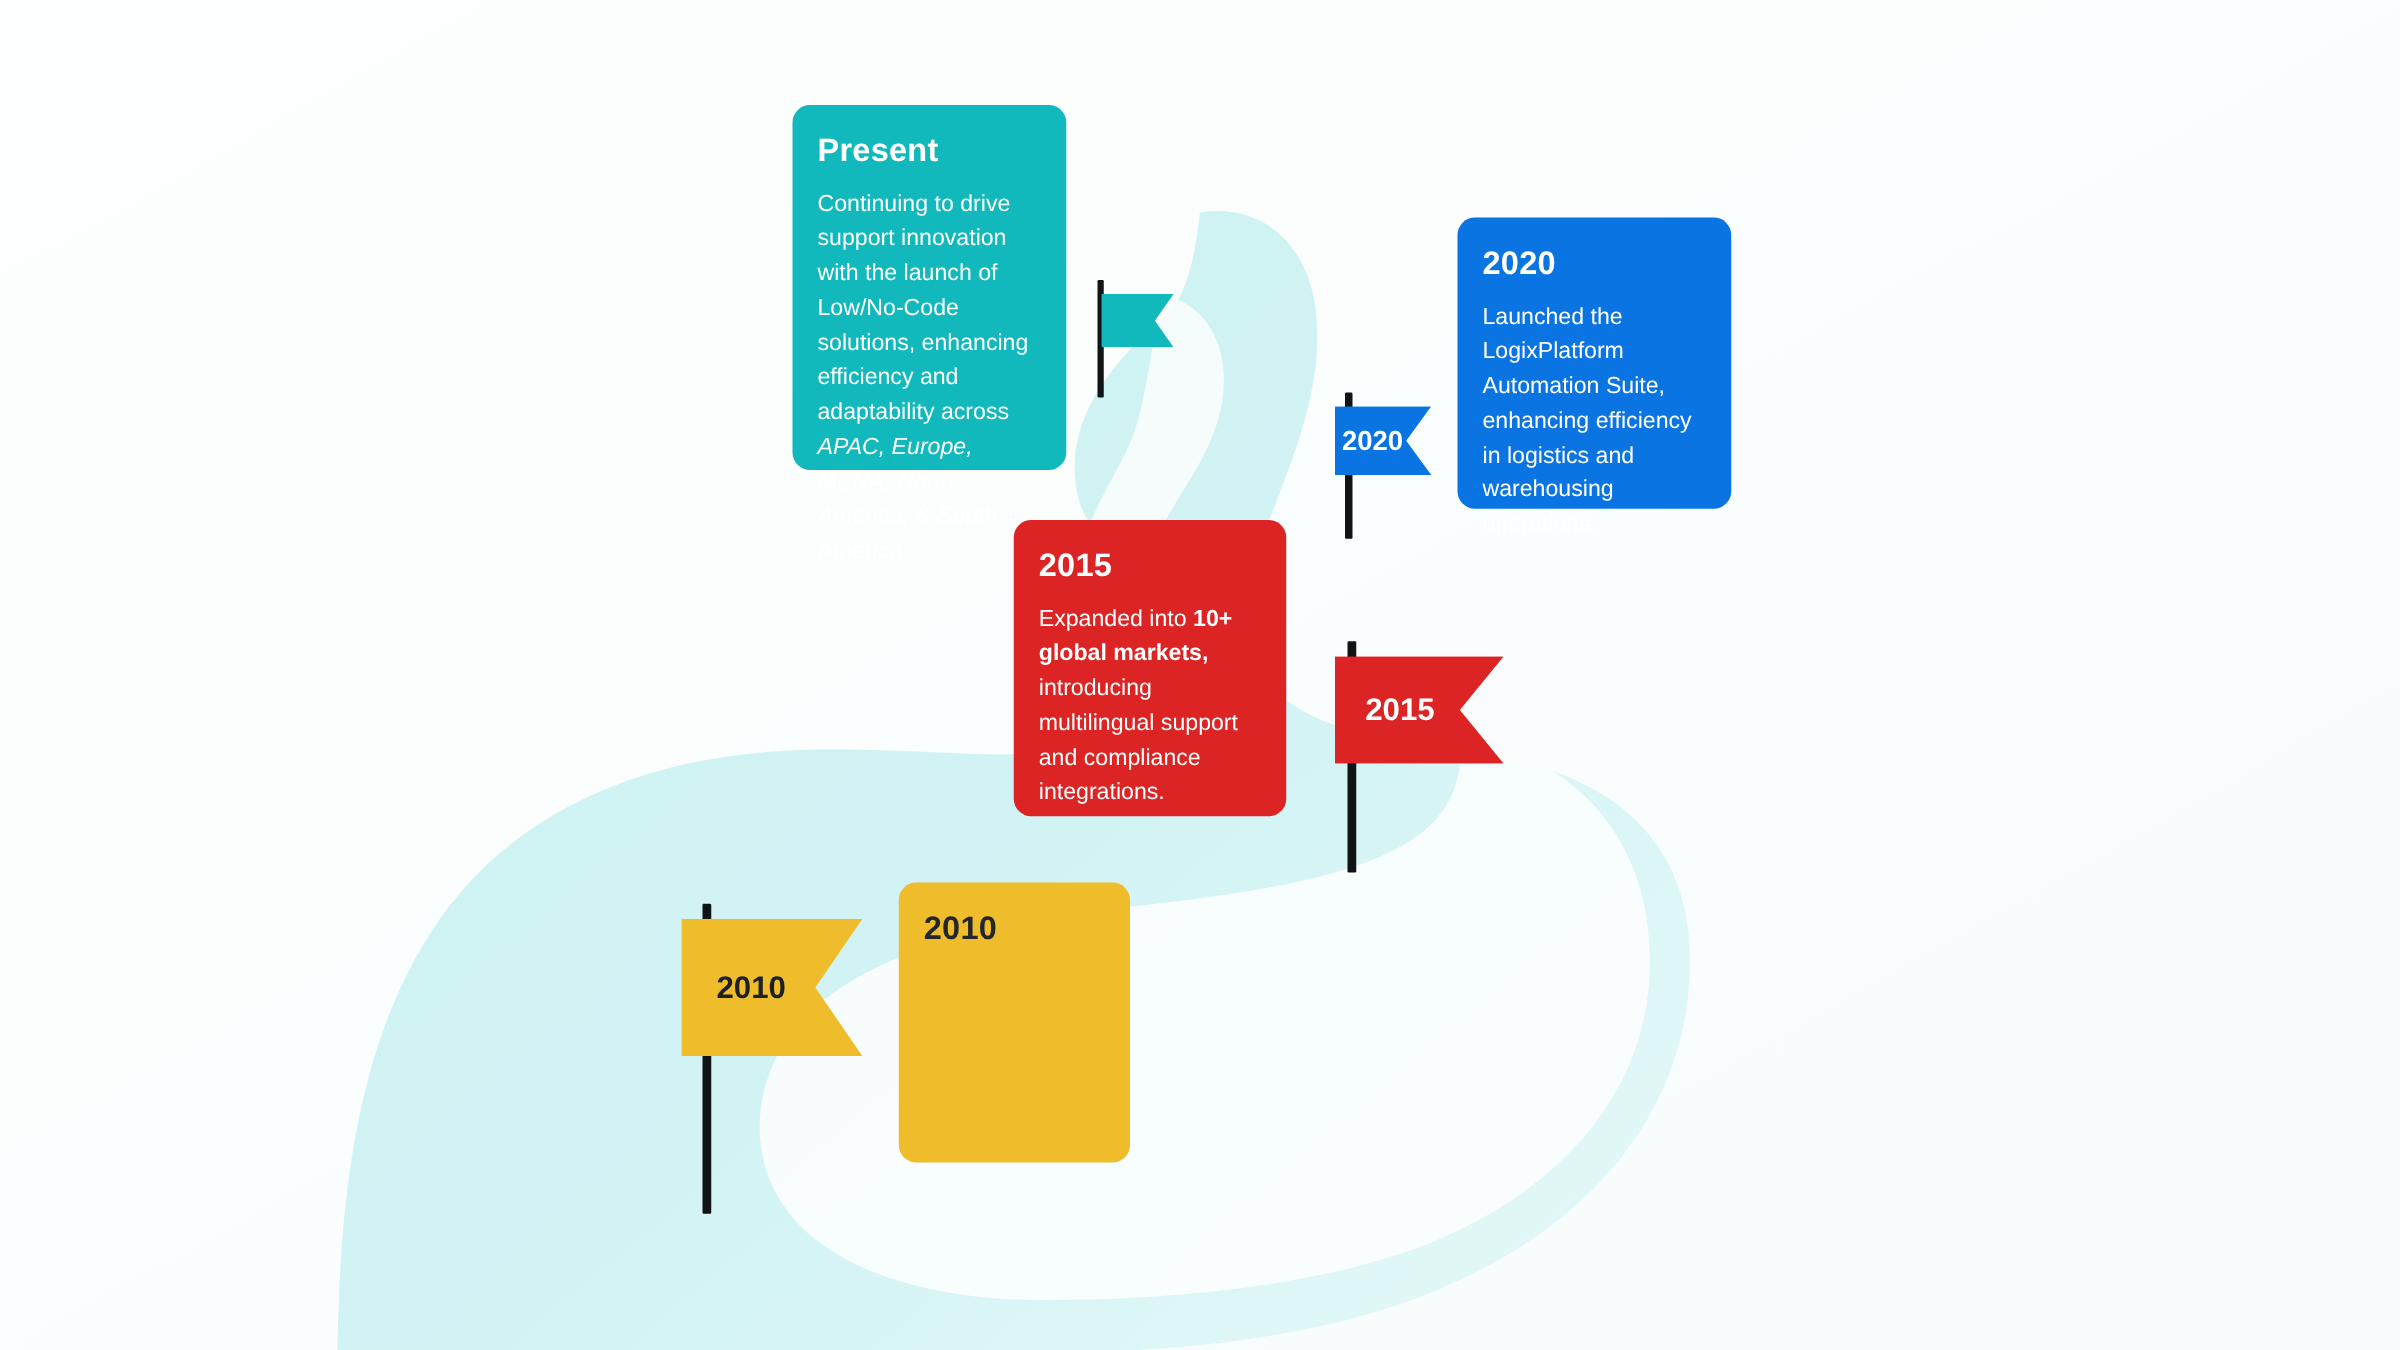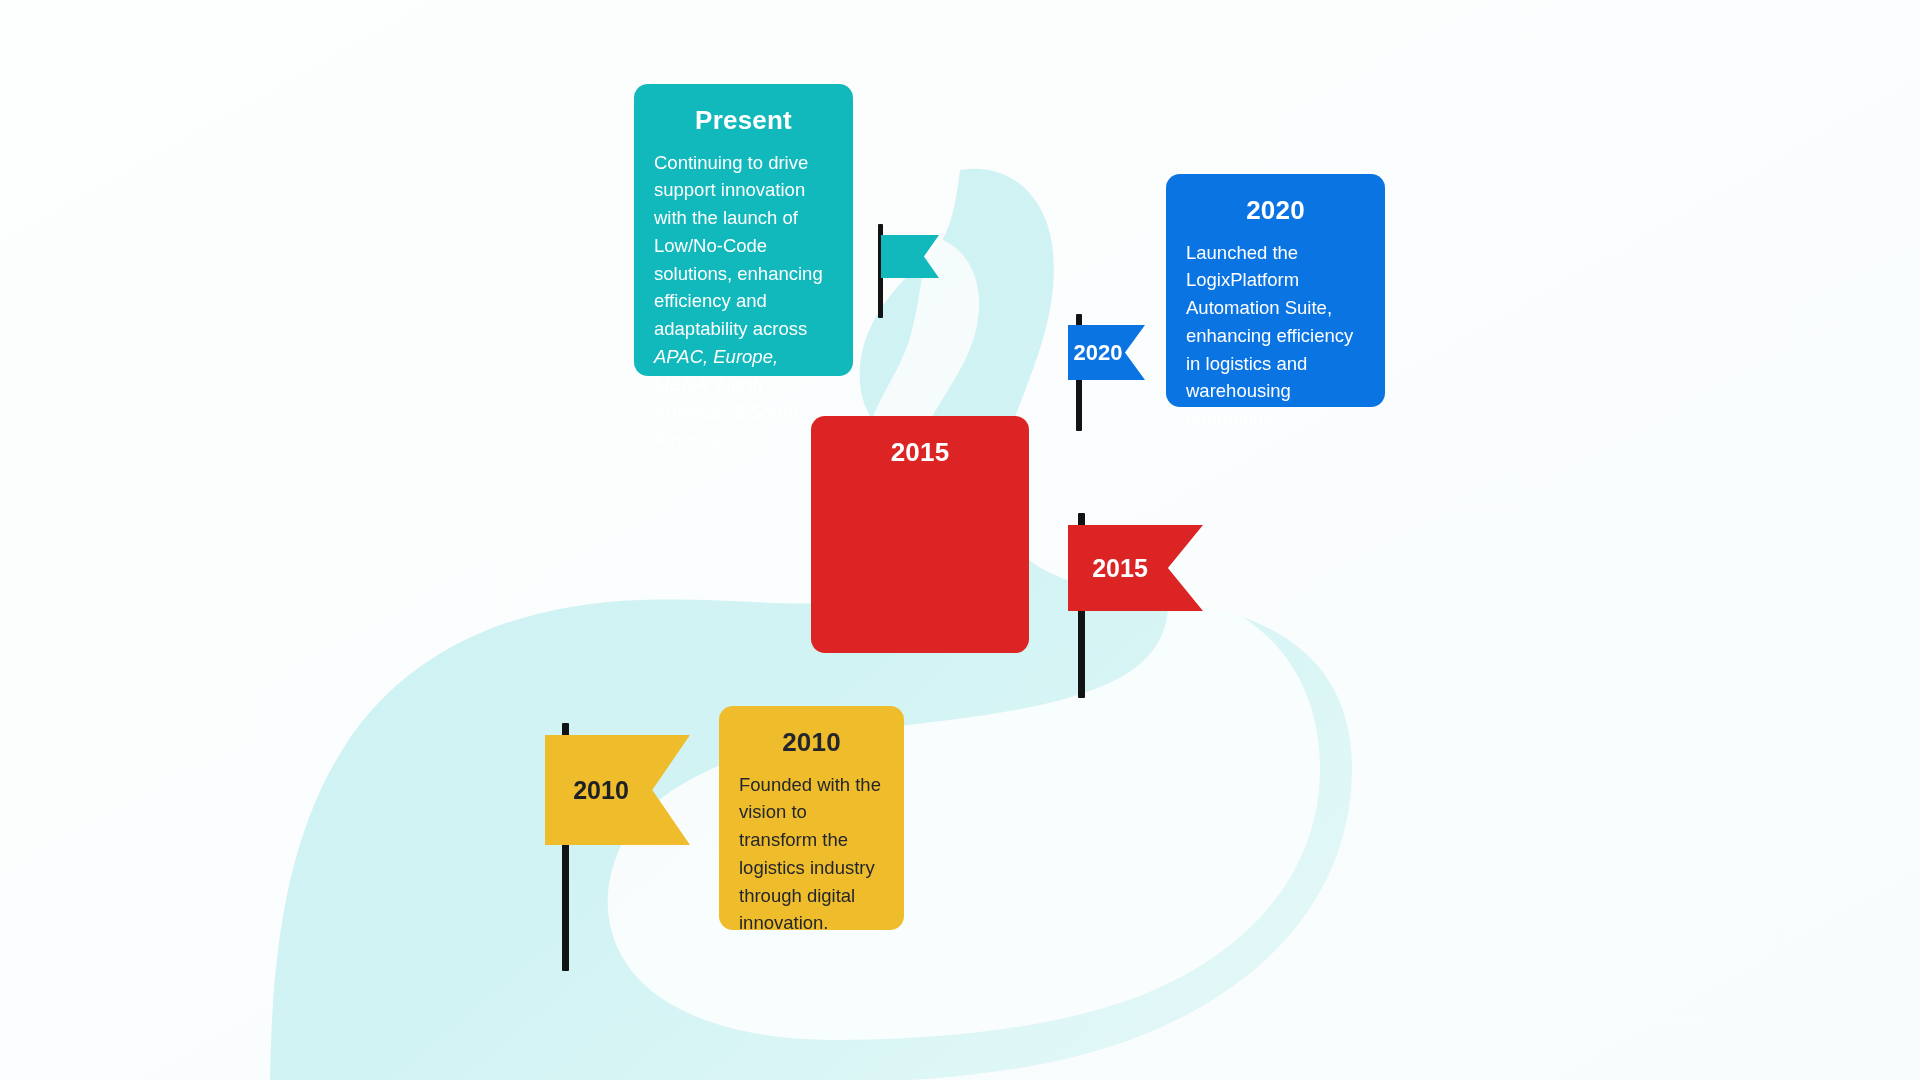--- a/index.html
+++ b/index.html
@@ -28,21 +28,21 @@
 
   
   .card {
     position: absolute;
     box-sizing: border-box;
     border-radius: 14px;
     padding: 16px 20px 18px 20px;
     z-index: 30;
   }
   .card-year {
-    text-align: center;
+    text-align: left;
     font-weight: bold;
     font-size: 26px;
     line-height: 1.25;
     margin: 4px 0 12px 0;
     letter-spacing: .2px;
   }
   .card-body {
     font-size: 18.5px;
     line-height: 1.50;
     text-align: left;
@@ -174,25 +174,25 @@
     <div class="card-body"><span>Continuing to drive support innovation with the launch of Low/No-Code solutions, enhancing efficiency and adaptability across </span><i>APAC, Europe, MENA, North America, &amp; South America</i></div>
   </div>
 
   <div class="card blue" id="card-2020">
     <div class="card-year">2020</div>
     <div class="card-body"><span>Launched the LogixPlatform Automation Suite, enhancing efficiency in logistics and warehousing operations.</span></div>
   </div>
 
   <div class="card red" id="card-2015">
     <div class="card-year">2015</div>
+    <div class="card-body"><span>Expanded into </span><b>10+ global markets,</b><span> introducing multilingual support and compliance integrations.</span></div>
   </div>
 
   <div class="card amber" id="card-2010">
     <div class="card-year">2010</div>
-    <div class="card-body"><span>Founded with the vision to transform the logistics industry through digital innovation.</span></div>
   </div>
 
   <div class="flagmark" id="flag-present">
     <div class="pole"></div>
     <div class="banner teal notch-right"></div>
     <div class="banner-label lbl-white" style="left:3px;top:11px;width:58px;height:43px;"></div>
   </div>
 
   <div class="flagmark" id="flag-2020">
     <div class="pole"></div>

